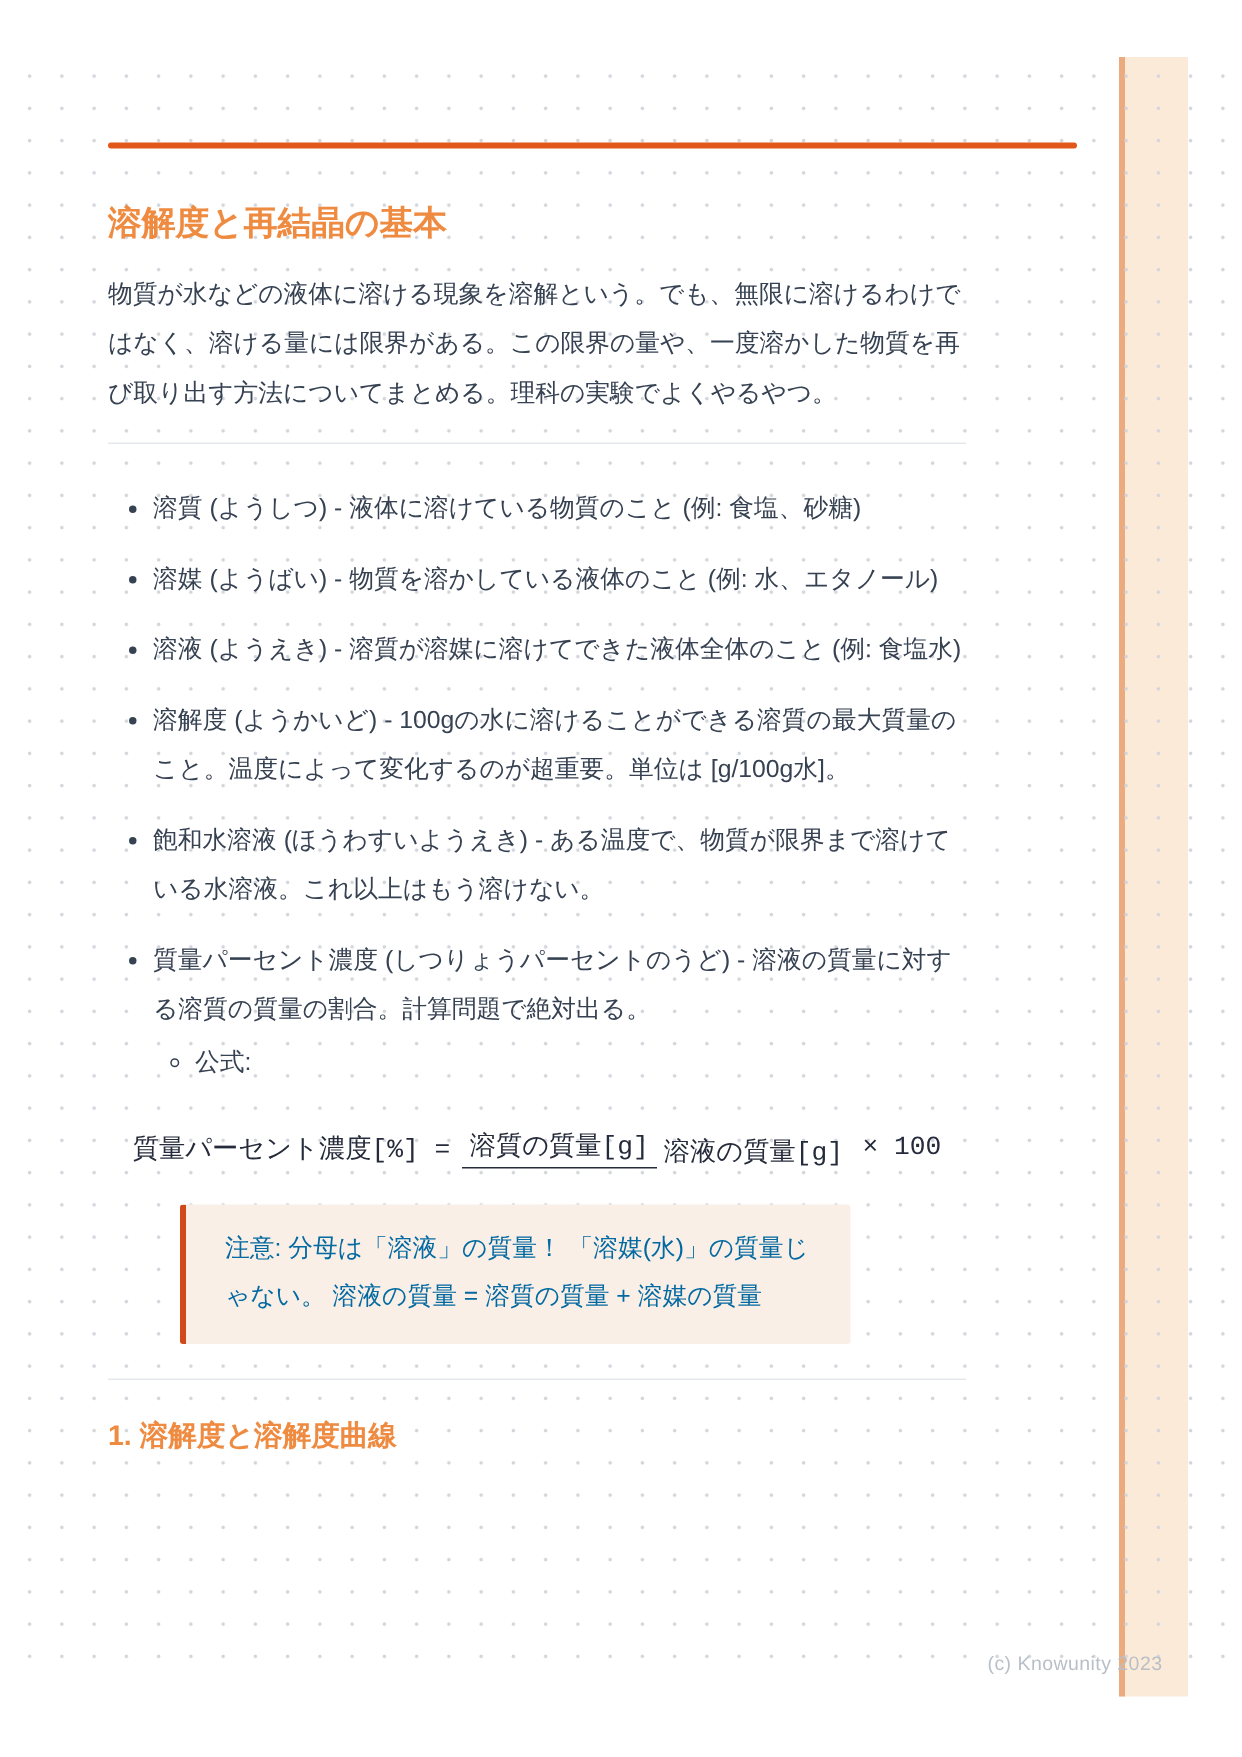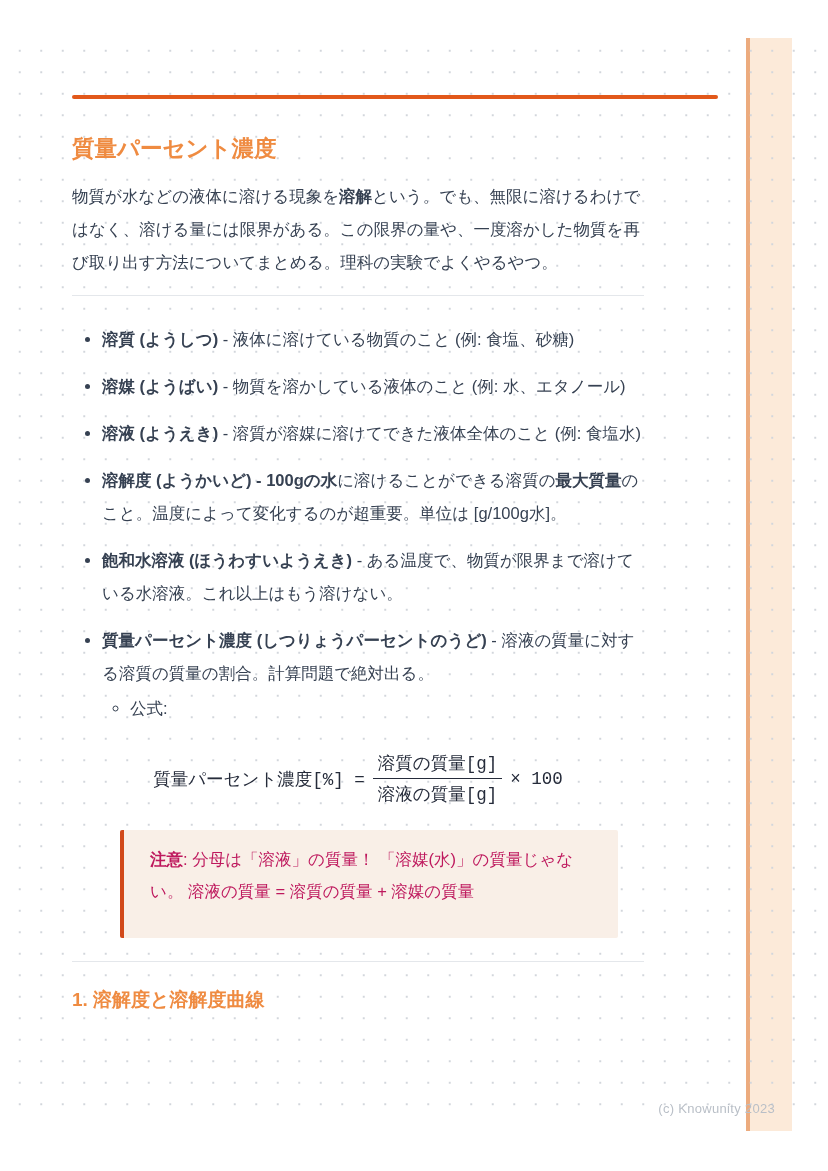--- a/index.html
+++ b/index.html
@@ -38,48 +38,48 @@
   .rule-orange {
     border: none; width: 646px; height: 4px; background: #e2581a;
     border-radius: 2px; margin: 23px 0 35px 0;
   }
   .text-col { width: 572px; }
 
   h2.sec { margin: 0 0 17px 0; font-size: 22.5px; line-height: 1.3; font-weight: 700; color: #ef8b41; }
   h3.subsec { margin: 0 0 20px 0; font-size: 19px; line-height: 1.3; font-weight: 700; color: #ef8b41; }
 
   p.body { margin: 0 0 16px 0; font-size: 16.5px; line-height: 2.0; color: #364152; }
-  .b { font-weight: 700; }
+  .b { font-weight: 400; }
 
   hr.light { border: none; border-top: 1px solid #e4e7eb; margin: 0 0 27px 0; width: 572px; }
   hr.light2 { border: none; border-top: 1px solid #e4e7eb; margin: 23px 0 26px 0; width: 572px; }
 
   ul.terms { margin: 0; padding: 0 0 0 30px; list-style: disc; }
   ul.terms > li { margin: 0 0 14px 0; font-size: 16.5px; line-height: 2.0; color: #364152; }
   ul.sub { margin: 2px 0 0 0; padding: 0 0 0 28px; list-style: circle; }
   ul.sub > li { margin: 0; font-size: 16.5px; line-height: 2.0; color: #364152; }
 
   .formula-row {
     margin: 26px 0 24px 0; width: 572px;
     display: flex; justify-content: center; align-items: center;
     font-family: Liberation Mono, monospace;
     font-size: 17.5px; color: #252b3a;
   }
-  .frac { display: inline-flex; flex-direction: column; align-items: center; margin: 0 8px; }
+  .frac { display: inline-flex; flex-direction: row; align-items: center; margin: 0 8px; }
   .frac .num { padding: 0 5px 3px 5px; border-bottom: 1.5px solid #252b3a; }
   .frac .den { padding: 3px 5px 0 5px; }
 
   .callout {
     box-sizing: border-box;
-    margin: 0 0 0 48px; width: 498px;
+    margin: 0 0 0 48px; width: 447px;
     background: #f9efe7;
     border-left: 4px solid #d1491a;
     border-radius: 2px;
-    padding: 13px 26px 30px 26px;
-    font-size: 16.5px; line-height: 1.95; color: #be185d;
+    padding: 13px 26px 15px 26px;
+    font-size: 16.5px; line-height: 1.95; color: #0369a1;
   }
 
   .footer {
     position: absolute; top: 1101px; right: 53px; z-index: 3;
     font-size: 13px; color: #b9bfc7; letter-spacing: 0.3px;
   }
 </style>
 </head>
 <body>
 
@@ -87,21 +87,21 @@
 
   <div class="stripe"></div>
   <div class="dots"></div>
 
   <div class="content">
 
     <hr class="rule-orange">
 
     <div class="text-col">
 
-      <h2 class="sec">質量パーセント濃度</h2>
+      <h2 class="sec">溶解度と再結晶の基本</h2>
 
       <p class="body"><span>物質が水などの液体に溶ける現象を</span><span class="b">溶解</span><span>という。でも、無限に溶けるわけではなく、溶ける量には限界がある。この限界の量や、一度溶かした物質を再び取り出す方法についてまとめる。理科の実験でよくやるやつ。</span></p>
 
       <hr class="light">
 
 
       <ul class="terms">
         <li><span class="b">溶質 (ようしつ)</span><span> - 液体に溶けている物質のこと (例: 食塩、砂糖)</span></li>
         <li><span class="b">溶媒 (ようばい)</span><span> - 物質を溶かしている液体のこと (例: 水、エタノール)</span></li>
         <li><span class="b">溶液 (ようえき)</span><span> - 溶質が溶媒に溶けてできた液体全体のこと (例: 食塩水)</span></li>

